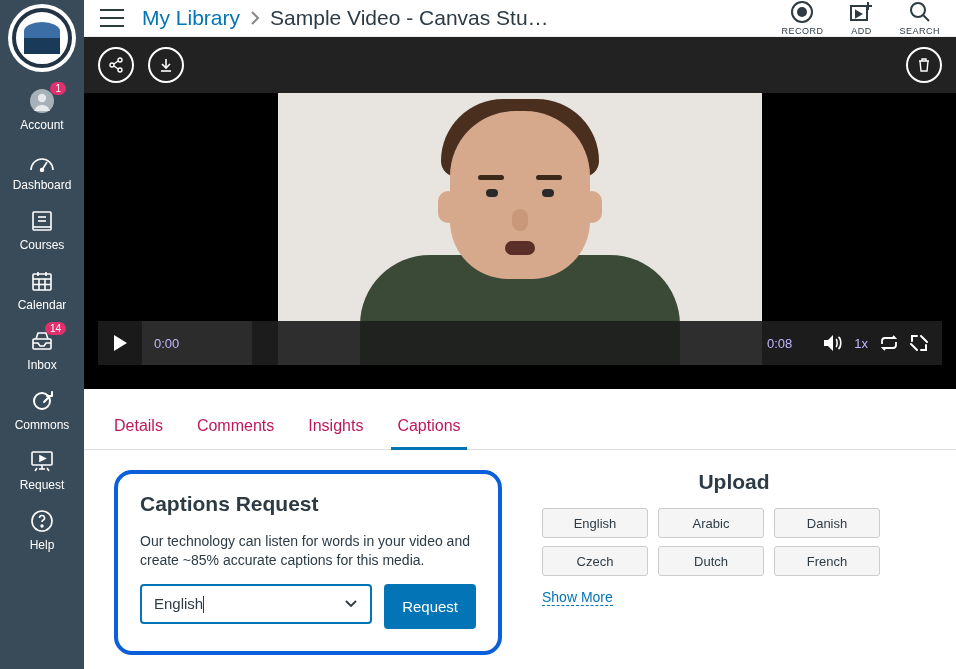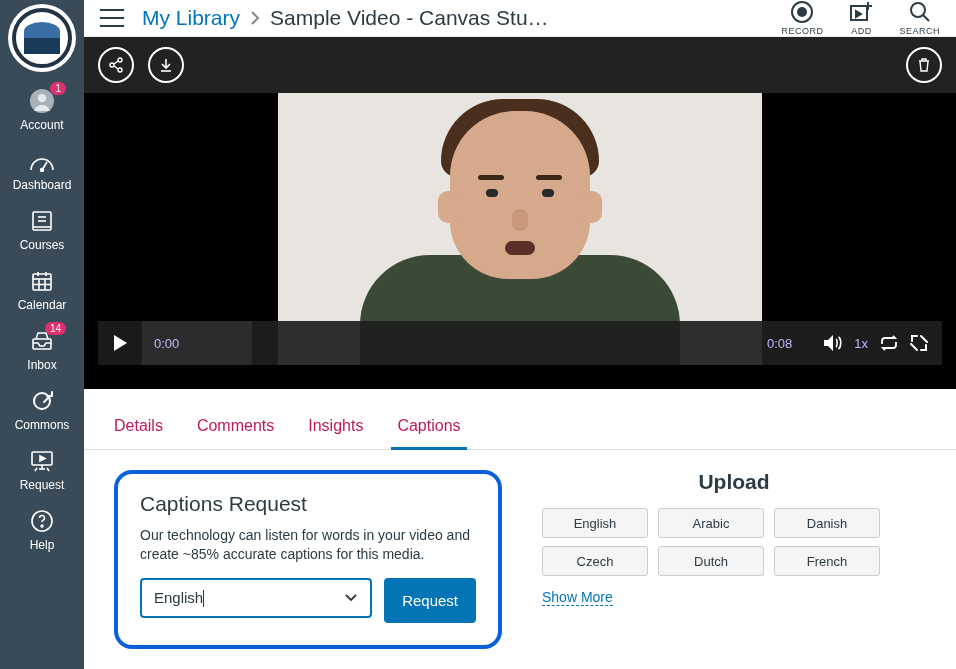--- a/index.html
+++ b/index.html
@@ -64,21 +64,21 @@
 
 
 .tabs { display: flex; gap: 34px; padding: 20px 30px 0 30px; border-bottom: 1px solid #ddd; }
 .tab { padding-bottom: 14px; font-size: 16px; color: #be185d; cursor: pointer; position: relative; margin-top: 8px; }
 .tab.active { font-weight: 400; }
 .tab.active::after { content: ''; position: absolute; left: -6px; right: -6px; bottom: -1px; height: 3px; background: #0374b5; }
 
 
 .panel-area { display: flex; padding: 20px 30px; gap: 40px; }
 .request-box { border: 4px solid #0b5fd8; border-radius: 18px; padding: 18px 22px 22px 22px; width: 388px; }
-.request-box h2 { font-size: 21px; font-weight: 400; color: #2d3b45; margin-bottom: 10px; }
+.request-box h2 { font-size: 21px; font-weight: 700; color: #2d3b45; margin-bottom: 16px; }
 .request-box p { font-size: 14px; color: #2d3b45; line-height: 1.35; margin-bottom: 14px; }
 .req-row { display: flex; gap: 12px; }
 .lang-select { flex: 1; height: 40px; border: 2px solid #0374b5; border-radius: 4px; display: flex; align-items: center; justify-content: space-between; padding: 0 12px; cursor: pointer; background: #fff; font-size: 15px; color: #2d3b45; }
 .lang-select .cursor::after { content: ''; display: inline-block; width: 1px; height: 17px; background: #2d3b45; vertical-align: middle; margin-left: 0; }
 .req-btn { background: #0374b5; color: #fff; border: none; height: 45px; padding: 0 18px; border-radius: 4px; font-size: 15px; cursor: pointer; }
 
 .upload-col { flex: 1; }
 .upload-col h2 { font-size: 21px; font-weight: 700; color: #2d3b45; margin-bottom: 14px; text-align: center; }
 .lang-grid { display: grid; grid-template-columns: repeat(3, 106px); gap: 8px 10px; margin-bottom: 12px; }
 .lang-btn { height: 30px; border: 1px solid #ccc; background: #f5f5f5; border-radius: 3px; font-size: 13px; color: #2d3b45; cursor: pointer; }

